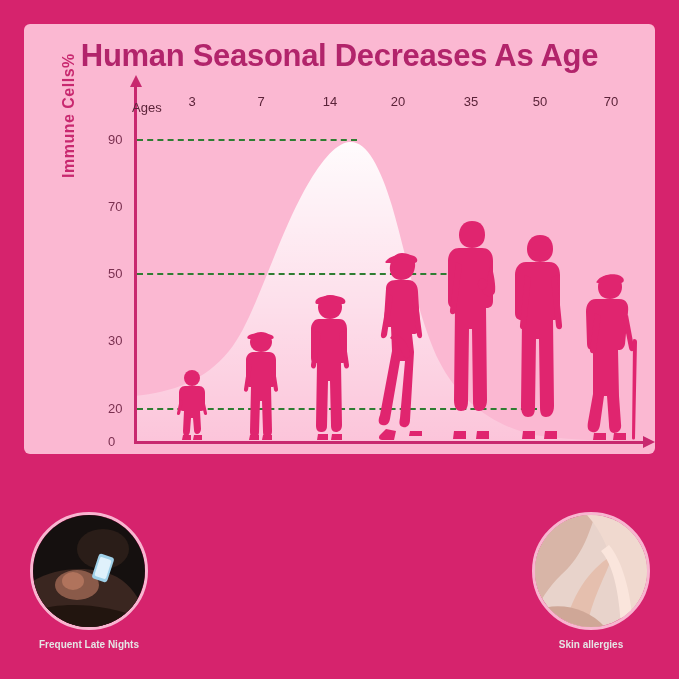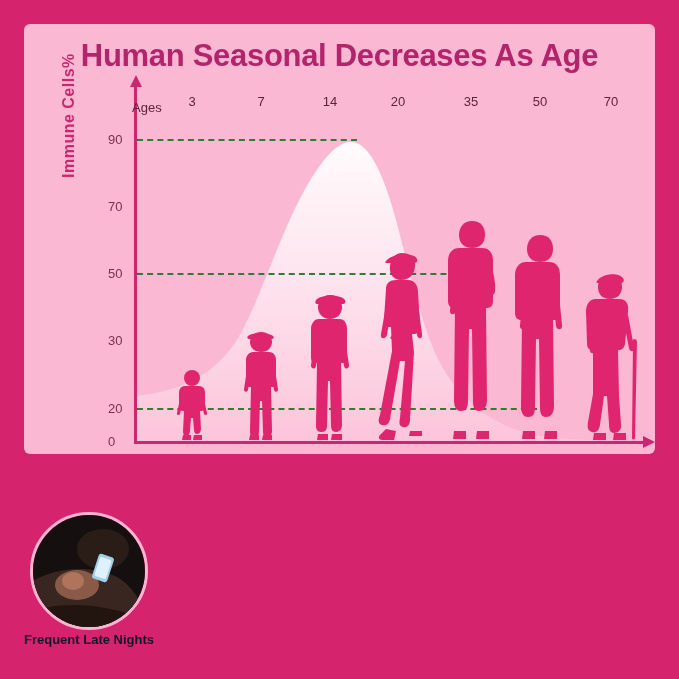--- a/index.html
+++ b/index.html
@@ -186,24 +186,24 @@
   .photo-circle {
     width: 112px;
     height: 112px;
     border-radius: 50%;
     border: 3px solid #f8b5d0;
     overflow: hidden;
     position: relative;
   }
   .photo-circle svg { display: block; }
   .photo-caption {
-    margin-top: 2px;
-    font-size: 13px;
+    margin-top: 9px;
+    font-size: 10px;
     font-weight: bold;
-    color: #0f172a;
+    color: #e5e5e5;
     text-align: center;
     white-space: nowrap;
   }
 </style>
 </head>
 <body>
 
 <div id="root">
 
   <div class="chart-panel">
@@ -369,15 +369,28 @@
           <rect x="62" y="40" width="16" height="26" rx="3" fill="#9fd0e8" transform="rotate(18 70 53)"></rect>
           <rect x="64" y="43" width="12" height="20" rx="2" fill="#dff1fb" transform="rotate(18 70 53)"></rect>
           <path d="M0 96 C30 86 70 88 112 104 L112 112 L0 112 Z" fill="#22150f"></path>
         </svg>
       </div>
       <div class="photo-caption">Frequent Late Nights</div>
     </div>
 
 
 
+    <div class="photo-cell">
+      <div class="photo-circle">
+        <svg width="112" height="112" viewBox="0 0 112 112" xmlns="http://www.w3.org/2000/svg">
+          <rect width="112" height="112" fill="#e8d3cb"></rect>
+          <path d="M0 0 L60 0 C52 26 44 44 26 60 C14 72 4 86 0 100 Z" fill="#d8b5a7"></path>
+          <path d="M52 0 C70 20 84 52 88 112 L112 112 L112 0 Z" fill="#f0d9cf"></path>
+          <path d="M30 112 C38 74 60 50 78 40 C70 62 56 86 52 112 Z" fill="#e5bfae"></path>
+          <path d="M74 30 C86 44 96 74 98 112 L86 112 C84 76 78 50 66 36 Z" fill="#fae5dc"></path>
+          <path d="M0 96 C22 86 52 92 70 112 L0 112 Z" fill="#cfa797"></path>
+        </svg>
+      </div>
+      <div class="photo-caption">Skin allergies</div>
+    </div>
 
   </div>
 </div>
 
 </body></html>

